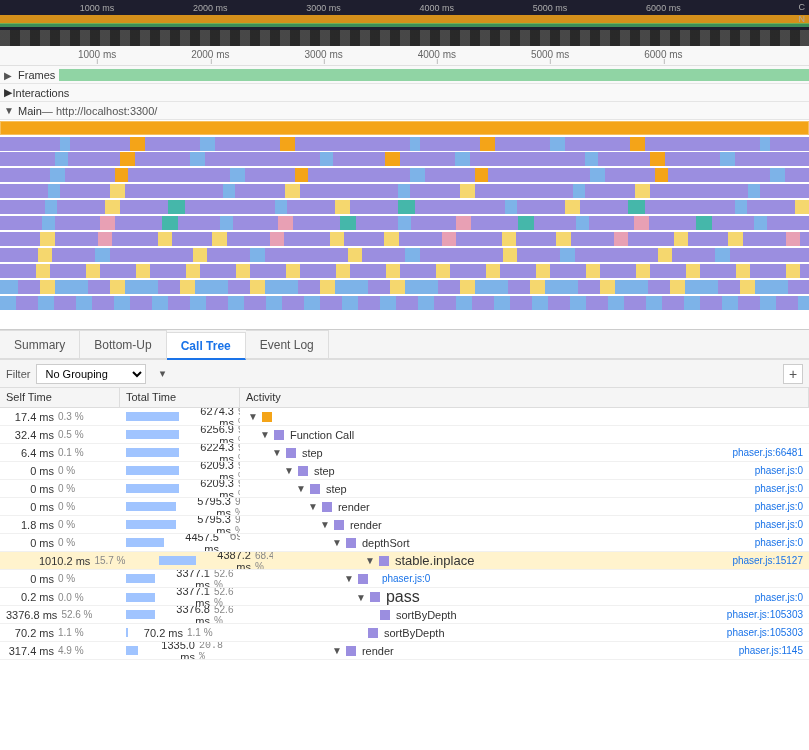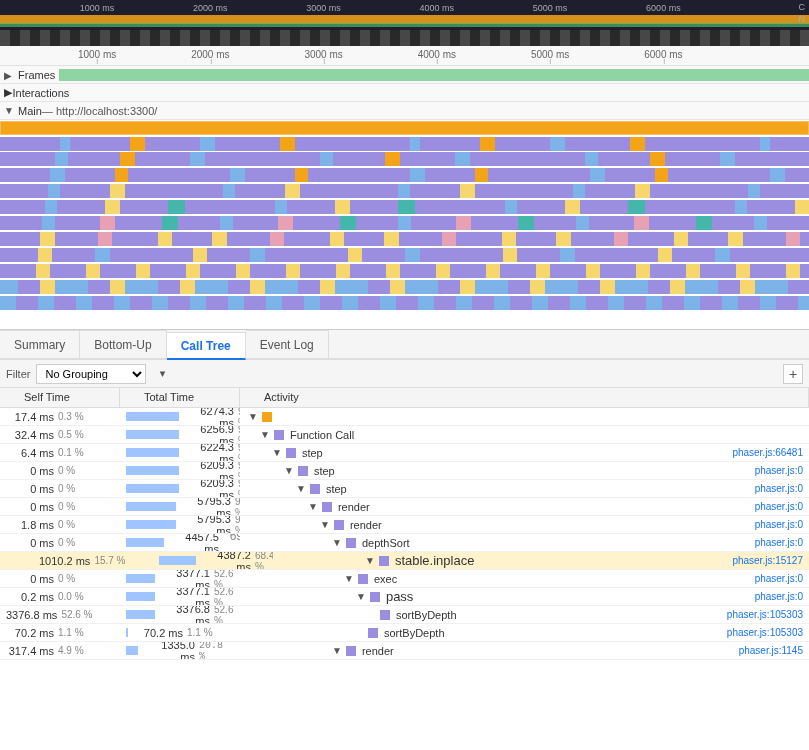--- a/index.html
+++ b/index.html
@@ -28,21 +28,21 @@
     
     .toolbar { height: 28px; background: #f5f5f5; border-bottom: 1px solid #ddd; display: flex; align-items: center; padding: 0 6px; gap: 6px; flex-shrink: 0; }
     .filter-label { font-size: 11px; color: #555; }
     .grouping-select { height: 20px; border: 1px solid #ccc; background: #fff; font-size: 11px; padding: 0 4px; min-width: 110px; }
     .toolbar-spacer { flex: 1; }
     .toolbar-btn { width: 20px; height: 20px; border: 1px solid #ccc; background: #fff; display: flex; align-items: center; justify-content: center; cursor: pointer; font-size: 14px; color: #555; }
     
     .table-container { flex: 1; overflow-y: auto; overflow-x: hidden; }
     
     .col-header-row { display: grid; grid-template-columns: 120px 120px 1fr; height: 20px; background: #f5f5f5; border-bottom: 1px solid #ddd; position: sticky; top: 0; z-index: 5; }
-    .col-header { font-size: 11px; color: #333; font-weight: 500; padding: 3px 24px; border-right: 1px solid #ddd; }
+    .col-header { font-size: 11px; color: #333; font-weight: 500; padding: 3px 6px; border-right: 1px solid #ddd; }
     
     .data-row { display: grid; grid-template-columns: 120px 120px 1fr; height: 18px; border-bottom: 1px solid #f0f0f0; align-items: center; }
     .data-row.highlighted { background: #fff9e6; }
     
     .cell { font-size: 11px; padding: 0 6px; height: 100%; display: flex; align-items: center; overflow: hidden; }
     .cell-self { color: #333; gap: 4px; }
     .cell-total { color: #333; gap: 4px; }
     .cell-activity { color: #333; gap: 2px; overflow: visible; position: relative; }
     
     .pct { color: #888; font-size: 10px; min-width: 30px; }
@@ -326,39 +326,38 @@
           </div>
           <div class="cell cell-total">
             <span style="display:inline-block; width:29px; height:9px; background:#a0c4ff; margin-right:3px; flex-shrink:0;"></span>
             <span style="min-width:48px; text-align:right; font-size:11px;">3377.1 ms</span>
             <span class="pct" style="color:#888; font-size:10px;">52.6 %</span>
           </div>
           <div class="cell cell-activity" style="display: flex; align-items: center; width: 100%;">
             <span style="display:inline-block; width:96px; flex-shrink:0;"></span>
             <span style="color:#555; margin-right:2px; font-size:10px; cursor:pointer; flex-shrink:0;">▼</span>
             <span style="width:10px; height:10px; background:#9b8ee0; display:inline-block; margin-right:4px; flex-shrink:0;"></span>
-            <span style="font-size:11px; color:#333; white-space:nowrap; flex:1;">exec</span>
             <span style="color:#1a73e8; font-size:10px; margin-left:8px; cursor:pointer; white-space:nowrap;">phaser.js:0</span>
           </div>
         </div>
         <div class="data-row">
           <div class="cell cell-self">
             <span style="min-width:48px; text-align:right; font-size:11px;">0.2 ms</span>
             <span class="pct" style="color:#888; font-size:10px;">0.0 %</span>
           </div>
           <div class="cell cell-total">
             <span style="display:inline-block; width:29px; height:9px; background:#a0c4ff; margin-right:3px; flex-shrink:0;"></span>
             <span style="min-width:48px; text-align:right; font-size:11px;">3377.1 ms</span>
             <span class="pct" style="color:#888; font-size:10px;">52.6 %</span>
           </div>
           <div class="cell cell-activity" style="display: flex; align-items: center; width: 100%;">
             <span style="display:inline-block; width:108px; flex-shrink:0;"></span>
             <span style="color:#555; margin-right:2px; font-size:10px; cursor:pointer; flex-shrink:0;">▼</span>
             <span style="width:10px; height:10px; background:#9b8ee0; display:inline-block; margin-right:4px; flex-shrink:0;"></span>
-            <span style="font-size:13px; color:#333; white-space:nowrap; flex:1;">pass</span>
+            <span style="font-size:16px; color:#333; white-space:nowrap; flex:1;">pass</span>
             <span style="color:#1a73e8; font-size:10px; margin-left:8px; cursor:pointer; white-space:nowrap;">phaser.js:0</span>
           </div>
         </div>
         <div class="data-row">
           <div class="cell cell-self">
             <span style="min-width:48px; text-align:right; font-size:11px;">3376.8 ms</span>
             <span class="pct" style="color:#888; font-size:10px;">52.6 %</span>
           </div>
           <div class="cell cell-total">
             <span style="display:inline-block; width:29px; height:9px; background:#a0c4ff; margin-right:3px; flex-shrink:0;"></span>

